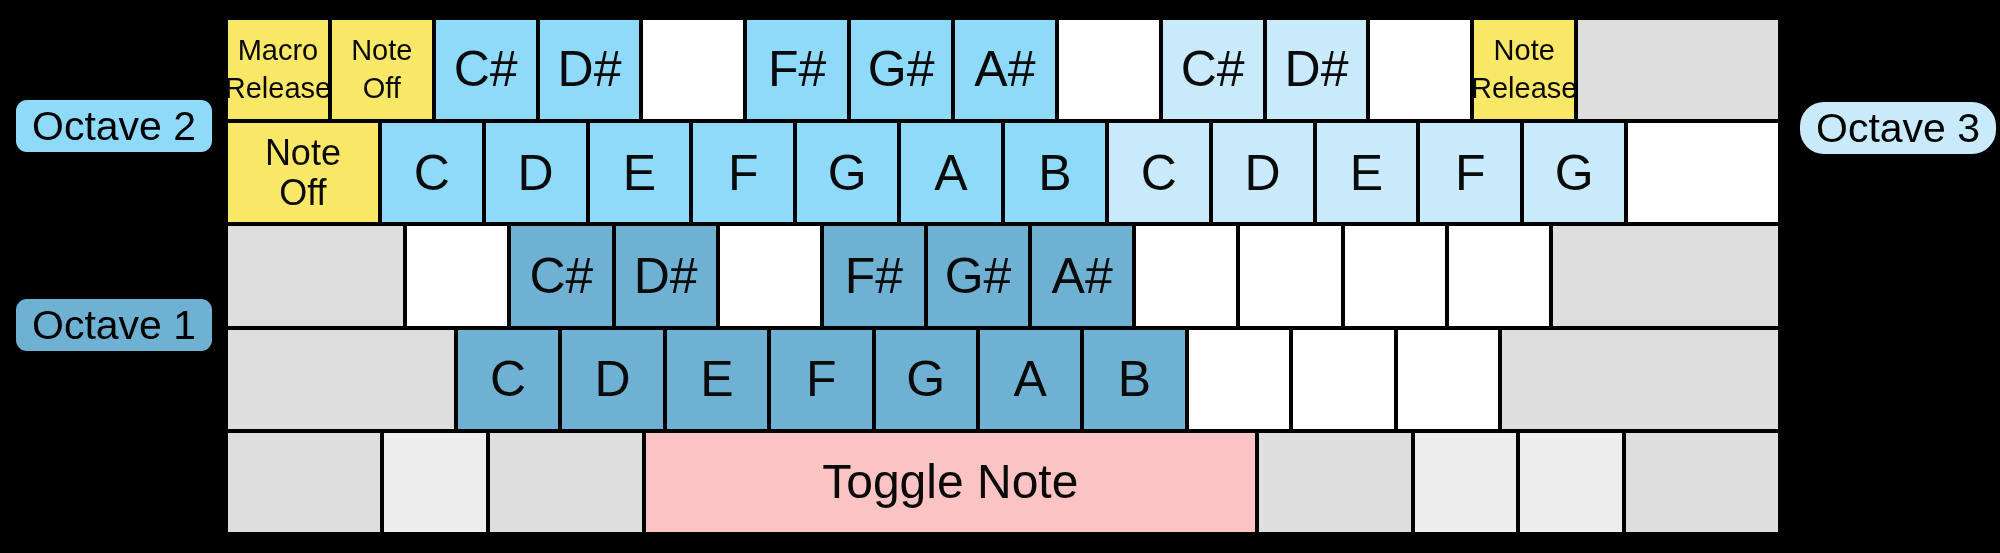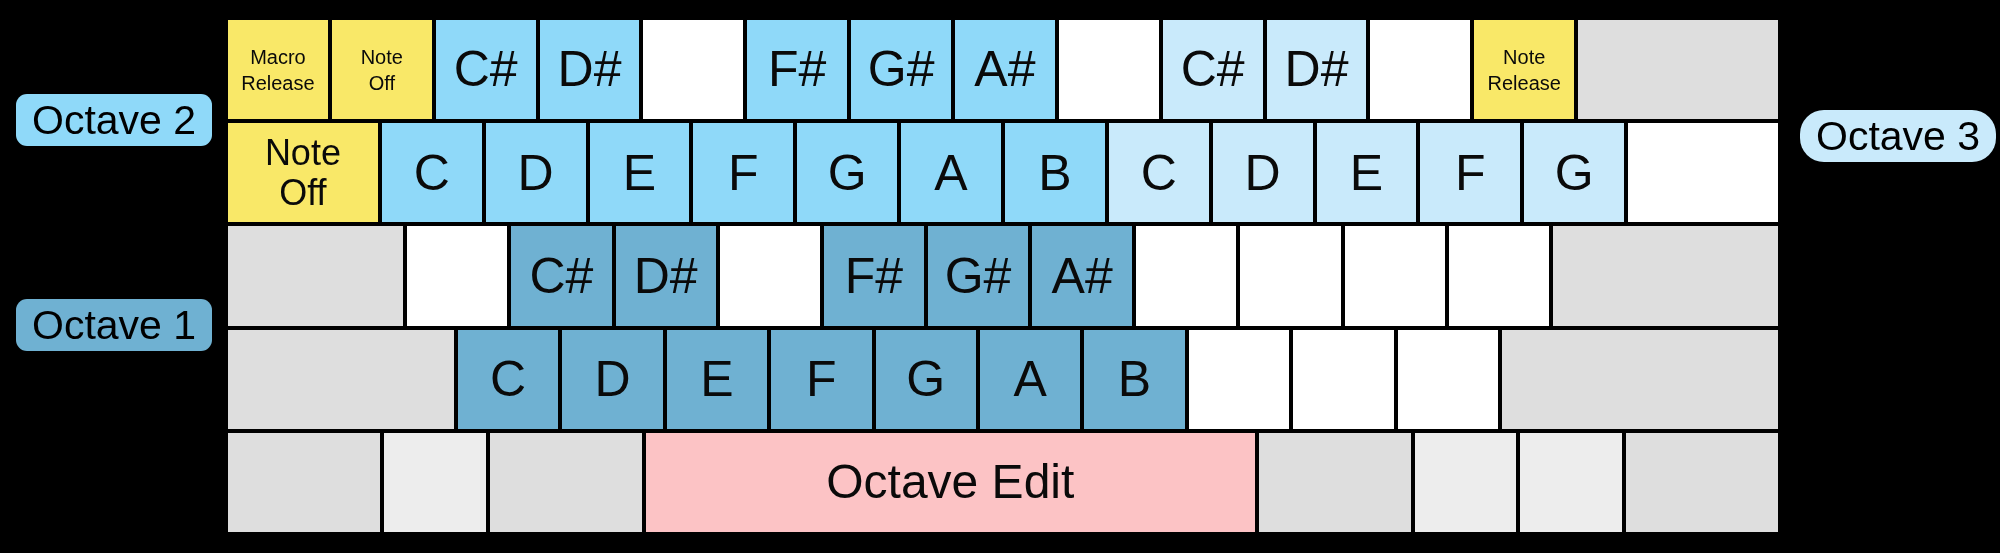--- a/index.html
+++ b/index.html
@@ -30,37 +30,37 @@
     display: flex;
     align-items: center;
     justify-content: center;
     text-align: center;
     font-size: 50px;
     line-height: 1.05;
     white-space: pre-line;
     overflow: hidden;
     color: #0a0a0a;
   }
-  .key.small  { font-size: 20px; line-height: 1.3; }
+  .key.small  { font-size: 29px; line-height: 1.3; }
   .key.medium { font-size: 36px; line-height: 1.1; }
   .key.space  { font-size: 48px; }
   .pill {
     position: absolute;
     height: 52px;
     padding: 0 16px;
     border-radius: 11px;
     display: flex;
     align-items: center;
     justify-content: center;
     font-size: 41px;
     color: #000;
   }
-  .pill.oct2 { left: 16px;   top: 94px; }
+  .pill.oct2 { left: 16px;   top: 100px; }
   .pill.oct1 { left: 16px;   top: 299px; }
-  .pill.oct3 { left: 1800px; top: 110px; border-radius: 24px; }
+  .pill.oct3 { left: 1800px; top: 102px; border-radius: 24px; }
 </style>
 </head>
 <body>
 
 <div class="stage">
   <div class="pill oct2" style="background: rgb(143, 217, 249);">Octave 2</div>
   <div class="pill oct1" style="background: rgb(111, 177, 210); text-align: right;">Octave 1</div>
   <div class="pill oct3" style="background: rgb(201, 234, 251);">Octave 3</div>
 
   <div class="keyboard" id="keyboard">
@@ -126,20 +126,20 @@
         <div class="key" style="flex: 1 0 0px; background: rgb(111, 177, 210);">B</div>
         <div class="key" style="flex: 1 0 0px; background: rgb(255, 255, 255);"></div>
         <div class="key" style="flex: 1 0 0px; background: rgb(255, 255, 255);"></div>
         <div class="key" style="flex: 1 0 0px; background: rgb(255, 255, 255);"></div>
         <div class="key" style="flex: 2.75 0 0px; background: rgb(222, 222, 222);"></div>
       </div>
       <div class="krow">
         <div class="key" style="flex: 1.5 0 0px; background: rgb(222, 222, 222);"></div>
         <div class="key" style="flex: 1 0 0px; background: rgb(237, 237, 237);"></div>
         <div class="key" style="flex: 1.5 0 0px; background: rgb(222, 222, 222);"></div>
-        <div class="key space" style="flex: 6 0 0px; background: rgb(252, 195, 197);">Octave Edit</div>
+        <div class="key space" style="flex: 6 0 0px; background: rgb(252, 195, 197);">Toggle Note</div>
         <div class="key" style="flex: 1.5 0 0px; background: rgb(222, 222, 222);"></div>
         <div class="key" style="flex: 1 0 0px; background: rgb(237, 237, 237);"></div>
         <div class="key" style="flex: 1 0 0px; background: rgb(237, 237, 237);"></div>
         <div class="key" style="flex: 1.5 0 0px; background: rgb(222, 222, 222);"></div>
       </div>
     </div>
 </div>
 
 </body></html>

